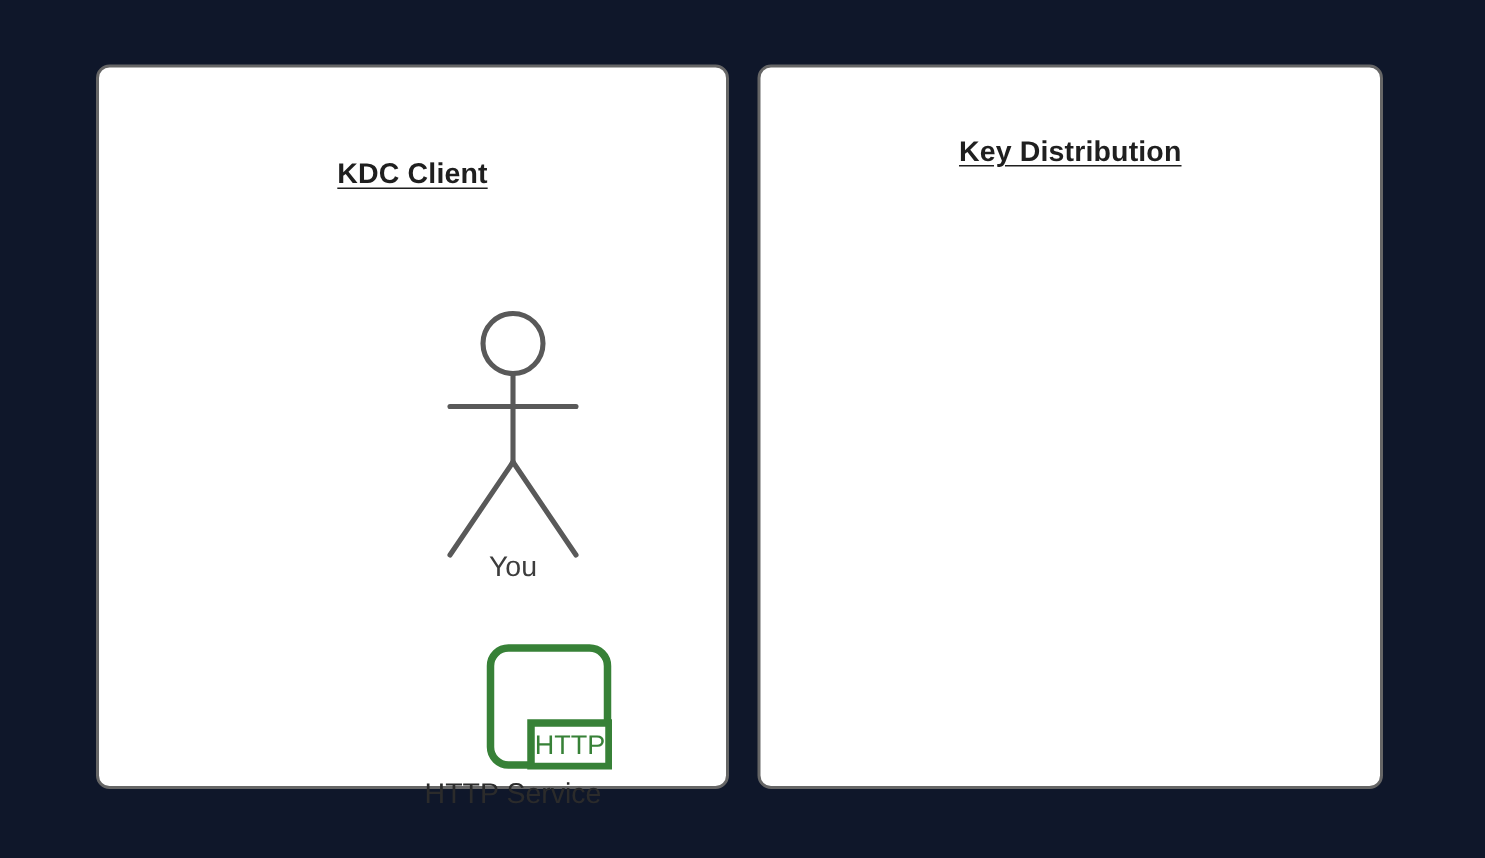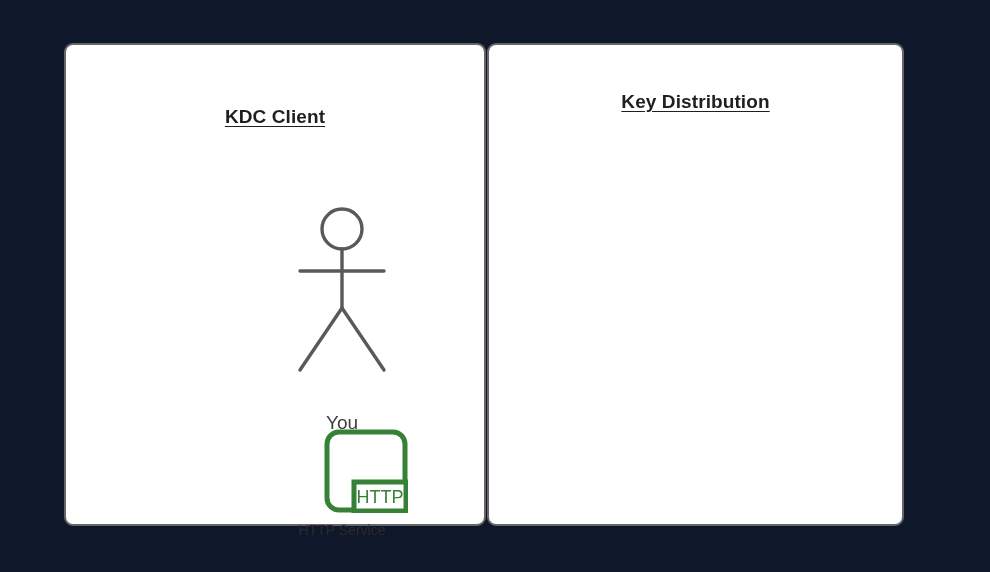--- a/index.html
+++ b/index.html
@@ -27,21 +27,21 @@
     border-radius: 9px;
     background: #ffffff;
   }
   #panel-client {
     left: 64px;
     top: 43px;
     width: 422px;
     height: 483px;
   }
   #panel-kdc {
-    left: 487px;
+    left: 505px;
     top: 43px;
     width: 417px;
     height: 483px;
     padding-left: 26px;
   }
 
   .panel-title {
     position: absolute;
     left: 0;
     width: 100%;
@@ -74,39 +74,38 @@
     width: 100%;
     text-align: center;
     font-size: 19px;
     color: #3d3d3d;
     line-height: 24px;
   }
   #label-you {
     left: 176px;
     top: 322px;
     width: 200px;
-    margin-top: 44px;
   }
 
   
   #icon-http-service {
     position: absolute;
     left: 234px;
     top: 384px;
     width: 84px;
     height: 84px;
     padding-left: 24px;
   }
   #icon-http-service svg { display: block; }
 
   #label-http-service {
     left: 126px;
     top: 473px;
     width: 300px;
-    font-size: 14px;
+    font-size: 19px;
     color: #2b2b2b;
   }
 </style>
 </head>
 <body>
 
 <div id="canvas">
 
   <div class="panel" id="panel-client">
 

